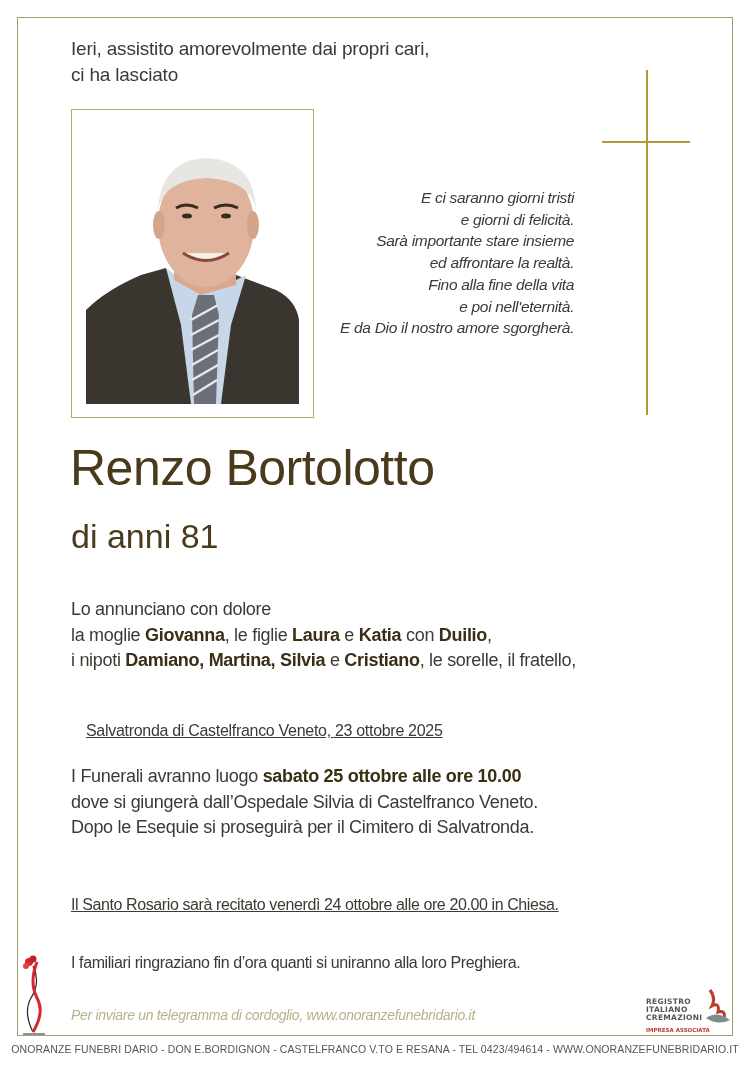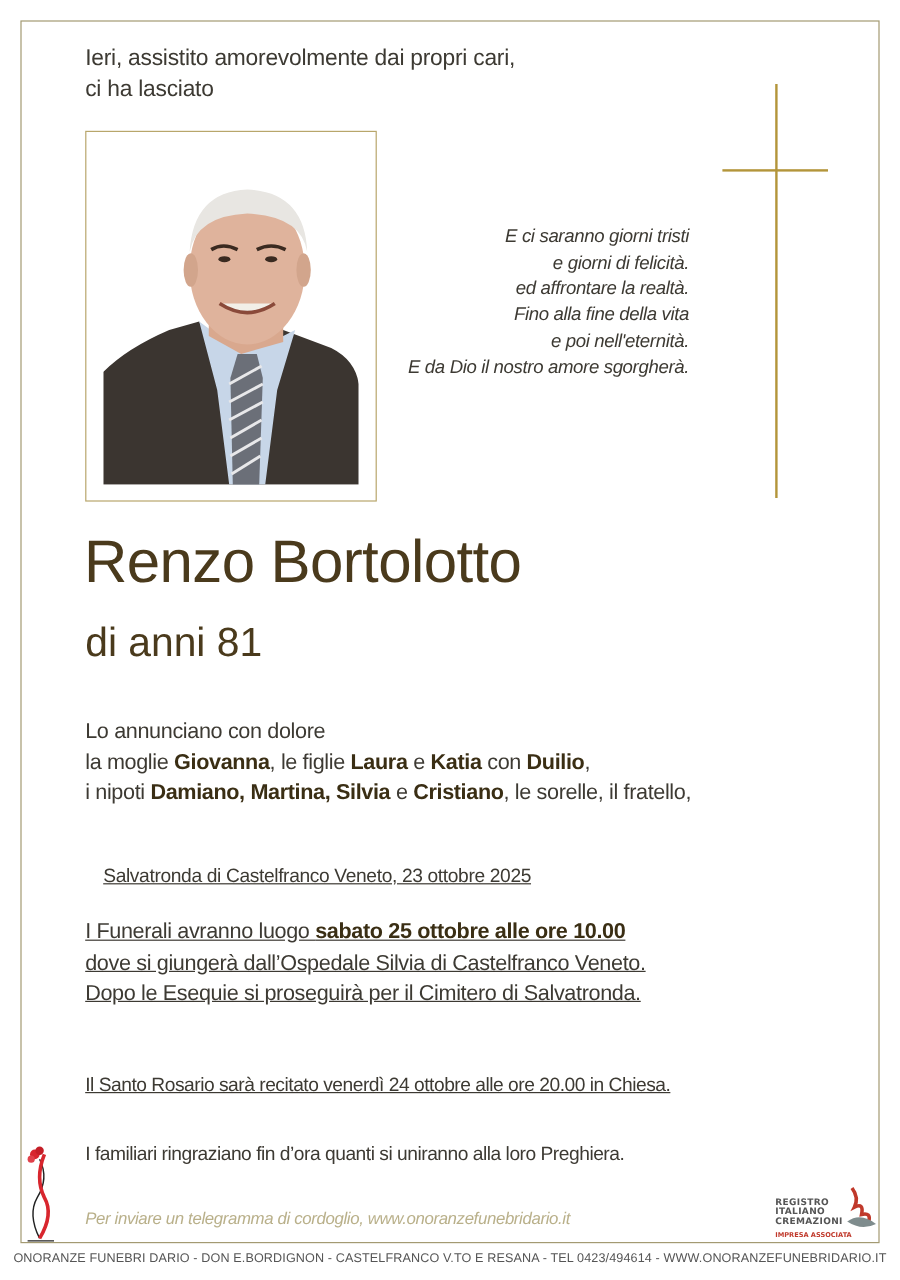--- a/index.html
+++ b/index.html
@@ -20,21 +20,21 @@
   .poem div { white-space: nowrap; }
   .name { position: absolute; left: 70px; top: 438px; font-size: 50px; line-height: 60px;
           color: #4a3a1c; font-weight: 300; letter-spacing: -0.5px; }
   .age { position: absolute; left: 71px; top: 514px; font-size: 34px; line-height: 44px;
          color: #4a3a1c; font-weight: 300; }
   .announce { position: absolute; left: 71px; top: 597px; font-size: 18px; line-height: 25.5px;
               color: #3d3a33; letter-spacing: -0.3px; }
   .announce b, .funeral b { color: #3a2e14; font-weight: bold; }
   .place-date { position: absolute; left: 86px; top: 720px; font-size: 16px; line-height: 22px; color: #3d3a33; letter-spacing: -0.3px; text-decoration: underline; }
   .funeral { position: absolute; left: 71px; top: 764px; font-size: 18px; line-height: 25.5px;
-             color: #3d3a33; letter-spacing: -0.3px; text-decoration: underline; }
+             color: #3d3a33; letter-spacing: -0.3px; }
   .rosary { position: absolute; left: 71px; top: 894px; font-size: 16px; line-height: 22px;
             color: #3d3a33; text-decoration: underline; letter-spacing: -0.4px; }
   .thanks { position: absolute; left: 71px; top: 952px; font-size: 16px; line-height: 22px;
             color: #3d3a33; letter-spacing: -0.4px; }
   .telegram { position: absolute; left: 71px; top: 1005px; font-size: 14px; line-height: 20px;
               font-style: italic; color: #b9b08a; letter-spacing: -0.3px; }
   .footer { position: absolute; left: 0; top: 1043px; width: 750px; text-align: center;
             font-size: 10.5px; color: #555; letter-spacing: 0.1px; }
   .flower-logo { position: absolute; left: 19px; top: 952px; width: 30px; height: 84px; }
   .rc-logo { position: absolute; left: 646px; top: 988px; width: 90px; height: 48px; }
@@ -89,20 +89,21 @@
     </svg>
   </div>
 </div>
 
 <div class="cross-v"></div>
 <div class="cross-h"></div>
 
 <div class="poem">
   <div>E ci saranno giorni tristi</div>
   <div>e giorni di felicità.</div>
+  <div>Sarà importante stare insieme</div>
   <div>ed affrontare la realtà.</div>
   <div>Fino alla fine della vita</div>
   <div>e poi nell'eternità.</div>
   <div>E da Dio il nostro amore sgorgherà.</div>
 </div>
 
 <div class="name">Renzo Bortolotto</div>
 <div class="age">di anni 81</div>
 
 <div class="announce">

